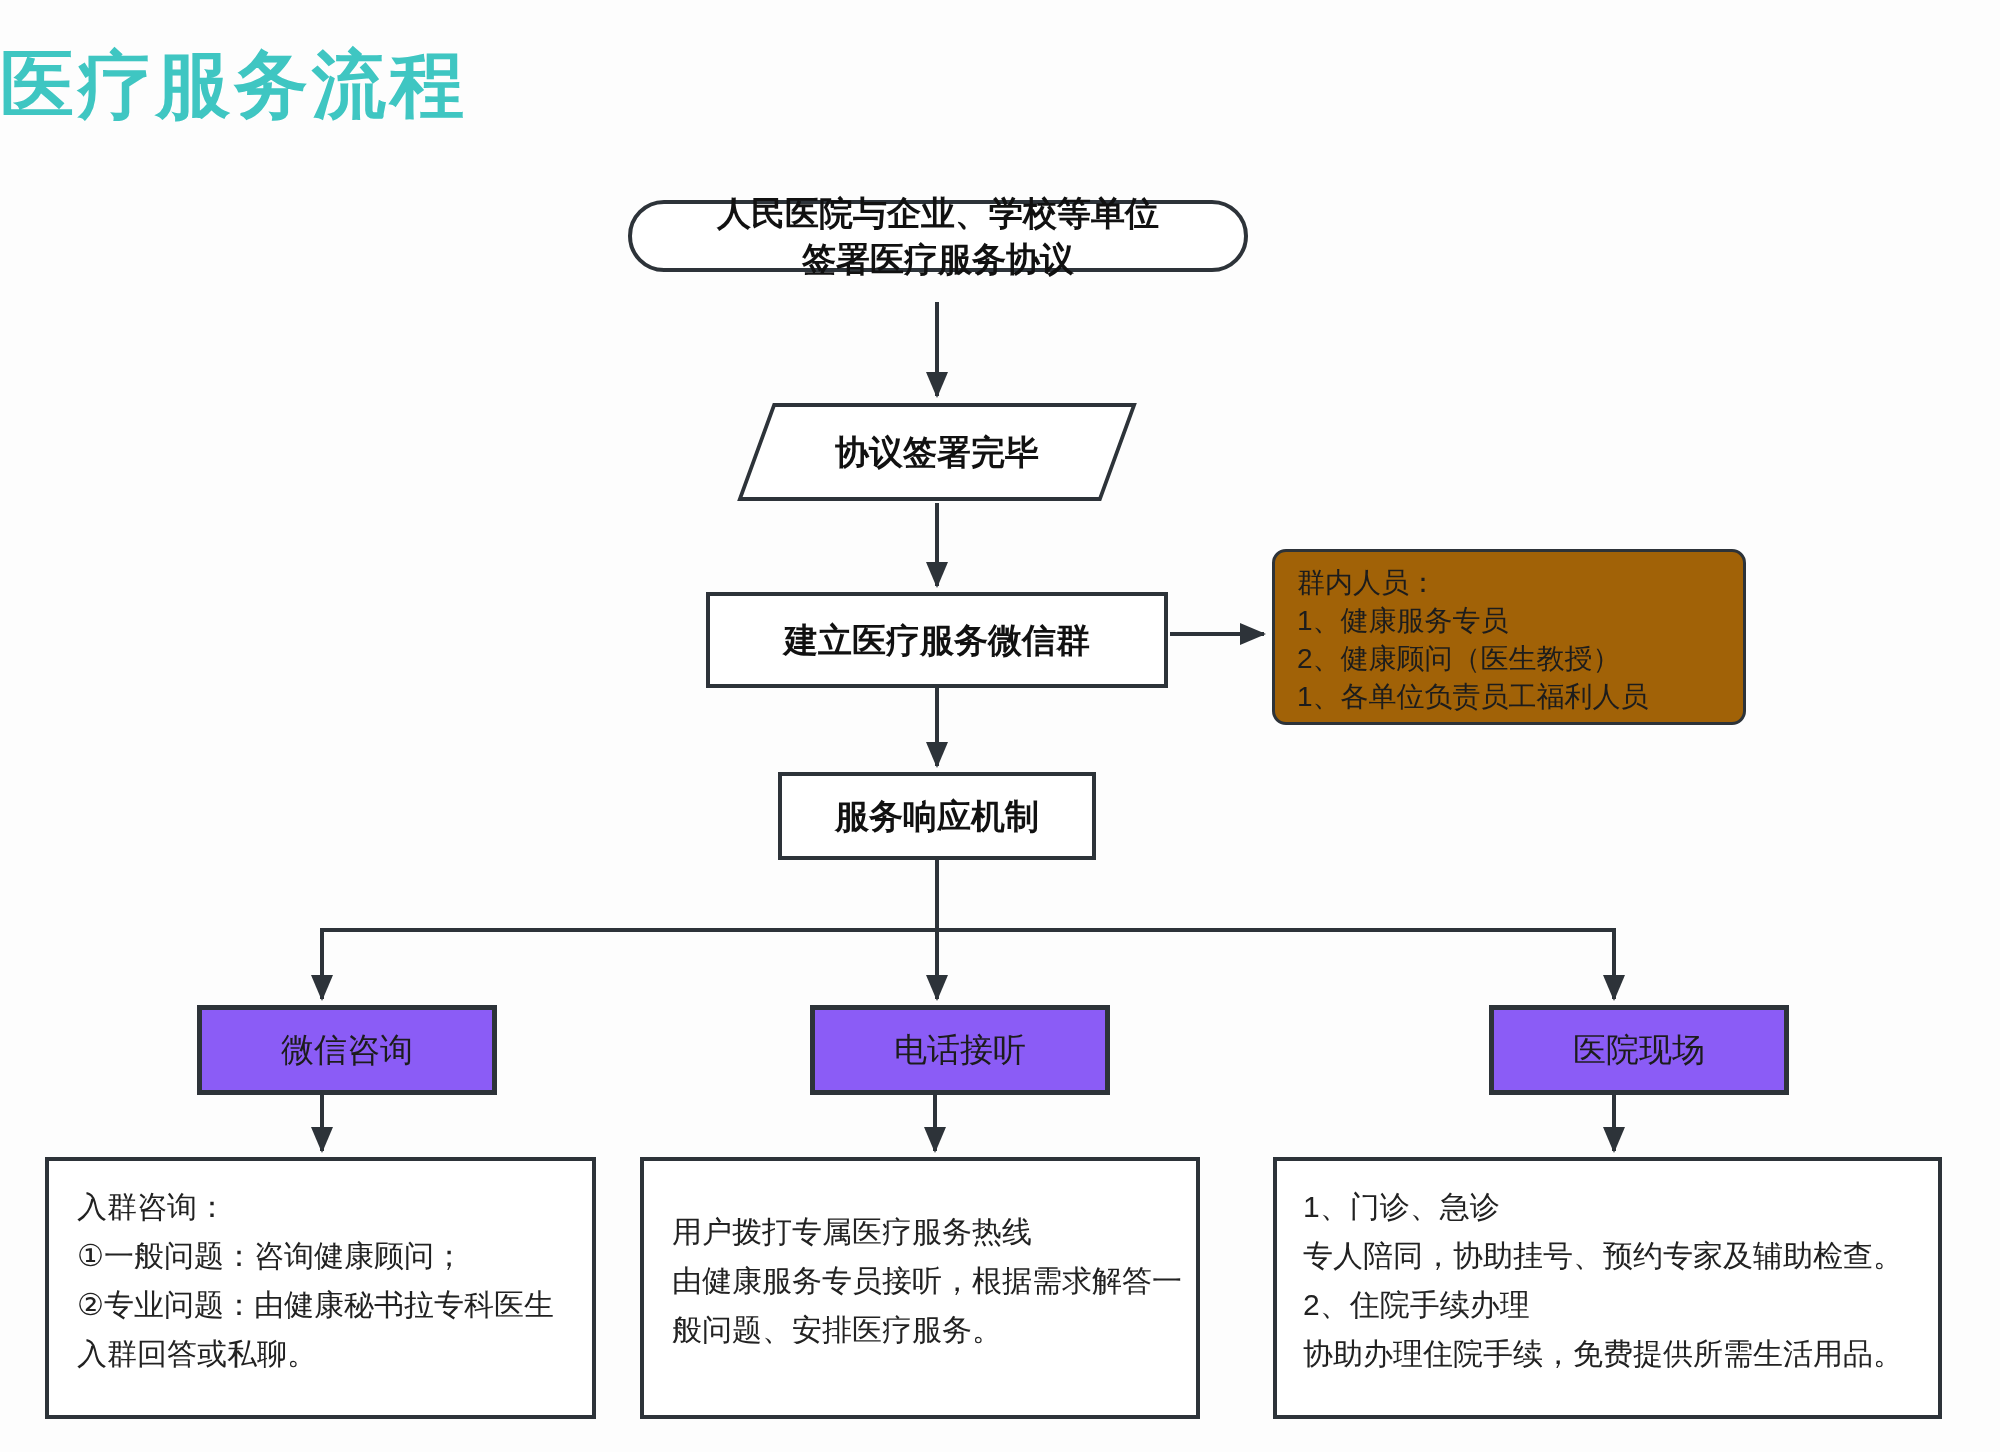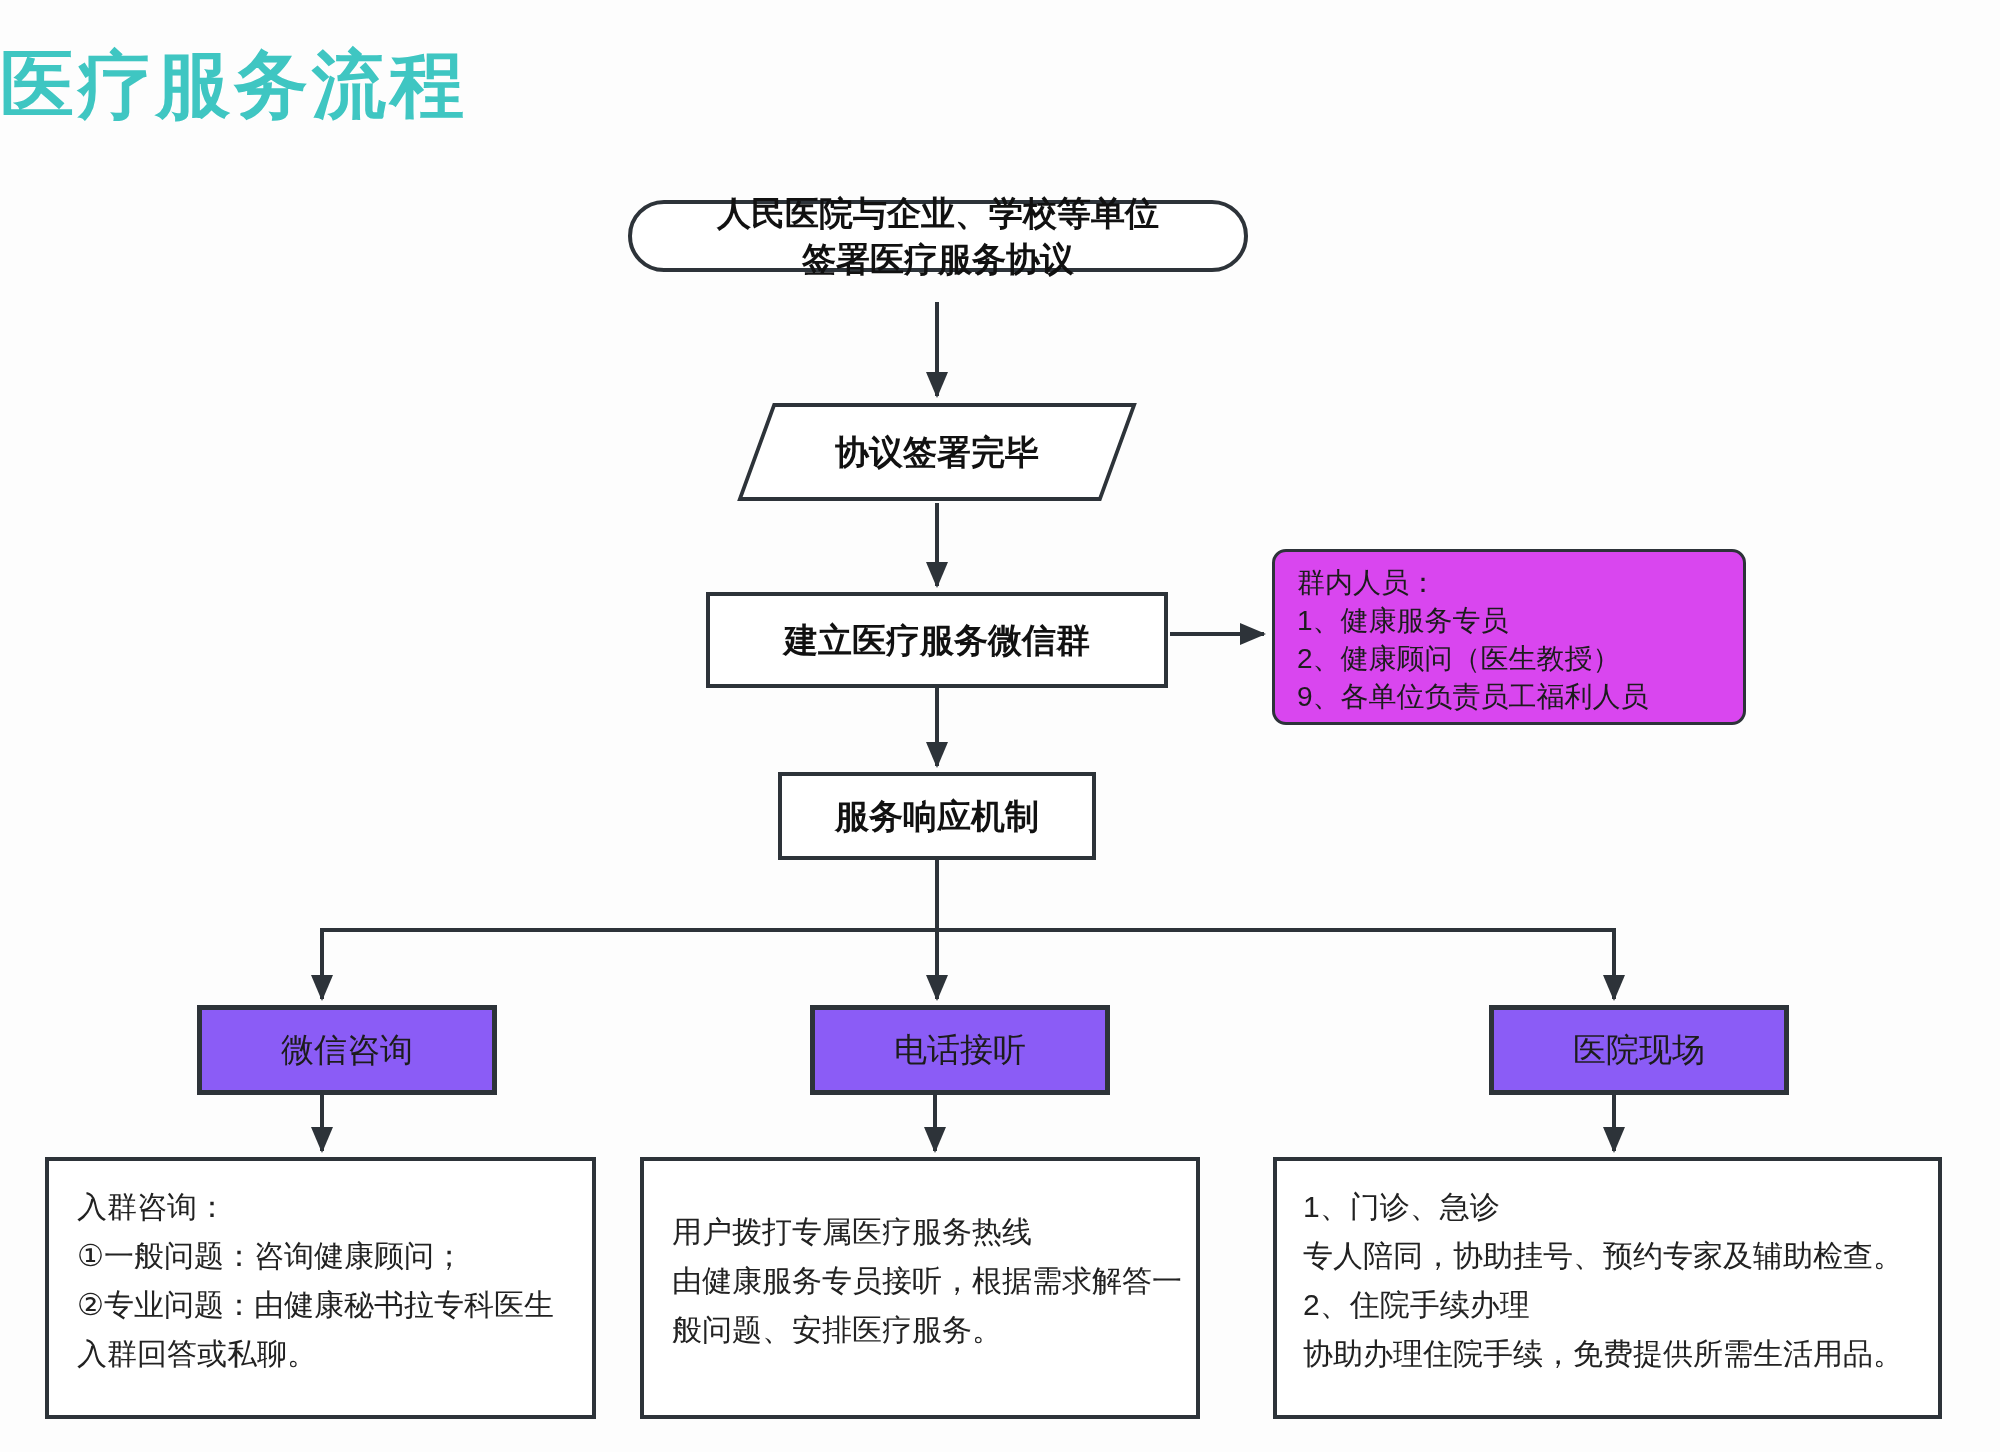--- a/index.html
+++ b/index.html
@@ -61,21 +61,21 @@
     width: 462px; height: 96px;
   }
   .rect-response {
     left: 778px; top: 772px;
     width: 318px; height: 88px;
   }
   .note-box {
     position: absolute;
     left: 1272px; top: 549px;
     width: 474px; height: 176px;
-    background: #d946ef;
+    background: #a16207;
     border: 3px solid #2d3339;
     border-radius: 14px;
     padding: 12px 22px;
     font-size: 28px;
     line-height: 38px;
     color: #1c1c1c;
   }
   .channel {
     position: absolute;
     top: 1005px;
@@ -149,21 +149,21 @@
 
   <div class="node rect-wechat">
     <div class="node-label">建立医疗服务微信群</div>
   </div>
 
   <div class="note-box">
     <div>群内人员：</div>
     <div>
         <div>1、健康服务专员</div>
         <div>2、健康顾问（医生教授）</div>
-        <div>9、各单位负责员工福利人员</div>
+        <div>1、各单位负责员工福利人员</div>
       </div>
   </div>
 
   <div class="node rect-response">
     <div class="node-label">服务响应机制</div>
   </div>
 
   <div class="channel channel-wechat">
     <div class="node-label">微信咨询</div>
   </div>

